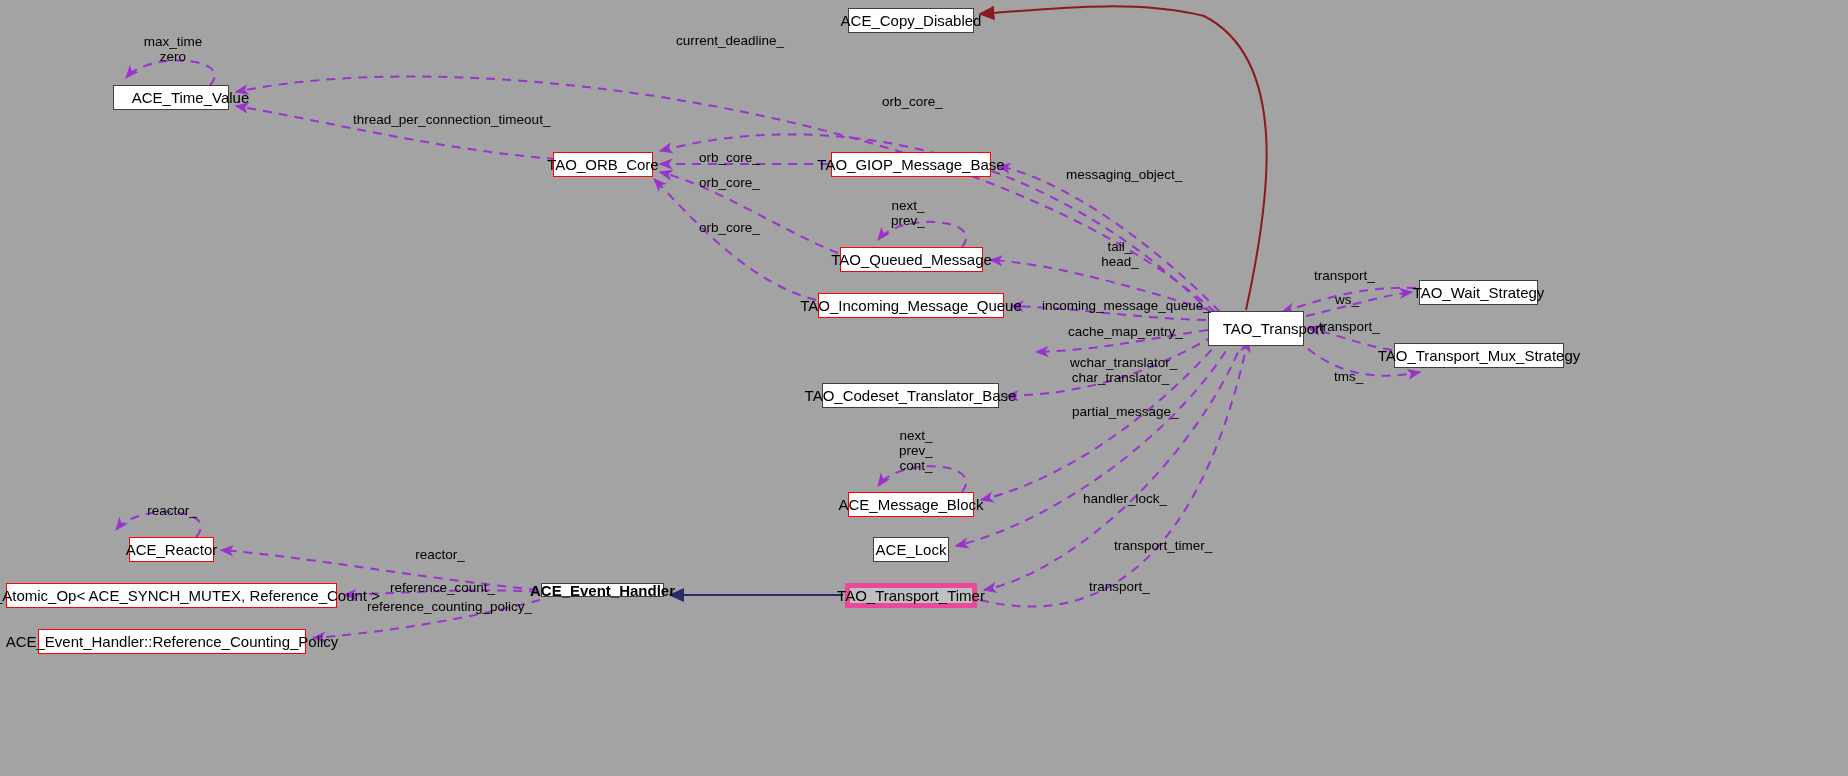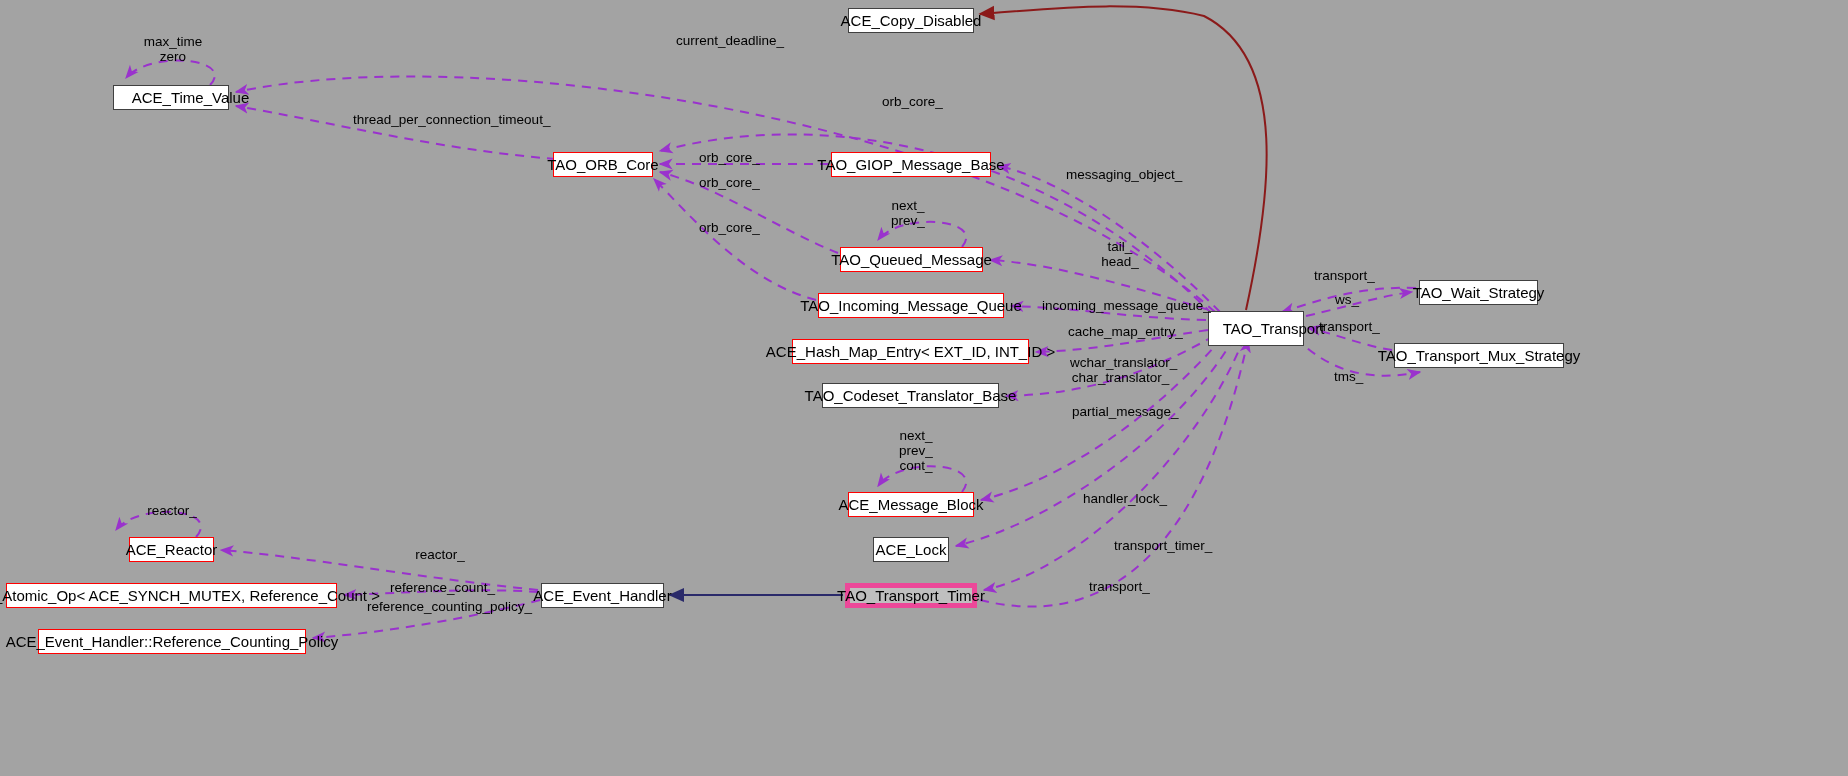--- a/index.html
+++ b/index.html
@@ -121,28 +121,27 @@
   </svg>
 
   <div class="node" style="left:848px;top:8px;width:126px;height:25px;">ACE_Copy_Disabled</div>
   <div class="node" style="left:113px;top:85px;width:116px;height:25px;padding-left:48px;">ACE_Time_Value</div>
   <div class="node red" style="left:553px;top:152px;width:100px;height:25px;">TAO_ORB_Core</div>
   <div class="node red" style="left:831px;top:152px;width:160px;height:25px;">TAO_GIOP_Message_Base</div>
   <div class="node red" style="left:840px;top:247px;width:143px;height:25px;">TAO_Queued_Message</div>
   <div class="node" style="left:1419px;top:280px;width:119px;height:25px;">TAO_Wait_Strategy</div>
   <div class="node red" style="left:818px;top:293px;width:186px;height:25px;">TAO_Incoming_Message_Queue</div>
   <div class="node" style="left:1208px;top:311px;width:96px;height:35px;padding-left:44px;">TAO_Transport</div>
-  <div class="node red" style="left:792px;top:339px;width:237px;height:25px;">ACE_Hash_Map_Entry&lt; EXT_ID, INT_ID &gt;</div>
   <div class="node" style="left:1394px;top:343px;width:170px;height:25px;text-align:right;">TAO_Transport_Mux_Strategy</div>
   <div class="node" style="left:822px;top:383px;width:177px;height:25px;">TAO_Codeset_Translator_Base</div>
   <div class="node red" style="left:848px;top:492px;width:126px;height:25px;">ACE_Message_Block</div>
   <div class="node red" style="left:129px;top:537px;width:85px;height:25px;">ACE_Reactor</div>
   <div class="node" style="left:873px;top:537px;width:76px;height:25px;">ACE_Lock</div>
   <div class="node red" style="left:6px;top:583px;width:331px;height:25px;">ACE_Atomic_Op&lt; ACE_SYNCH_MUTEX, Reference_Count &gt;</div>
-  <div class="node" style="left:541px;top:583px;width:123px;height:25px;">ACE_Event_Handler</div>
+  <div class="node" style="left:541px;top:583px;width:123px;height:14px;font-weight:bold;">ACE_Event_Handler</div>
   <div class="node current" style="left:845px;top:583px;width:132px;height:25px;">TAO_Transport_Timer</div>
   <div class="node red" style="left:38px;top:629px;width:268px;height:25px;">ACE_Event_Handler::Reference_Counting_Policy</div>
 
   <div class="elabel" style="left:140px;top:34px;width:66px;">max_time<br>zero</div>
   <div class="elabel" style="left:676px;top:33px;width:100px;">current_deadline_</div>
   <div class="elabel" style="left:353px;top:112px;width:170px;">thread_per_connection_timeout_</div>
   <div class="elabel" style="left:882px;top:94px;width:58px;">orb_core_</div>
   <div class="elabel" style="left:699px;top:150px;width:58px;">orb_core_</div>
   <div class="elabel" style="left:1066px;top:167px;width:106px;">messaging_object_</div>
   <div class="elabel" style="left:699px;top:175px;width:58px;">orb_core_</div>

